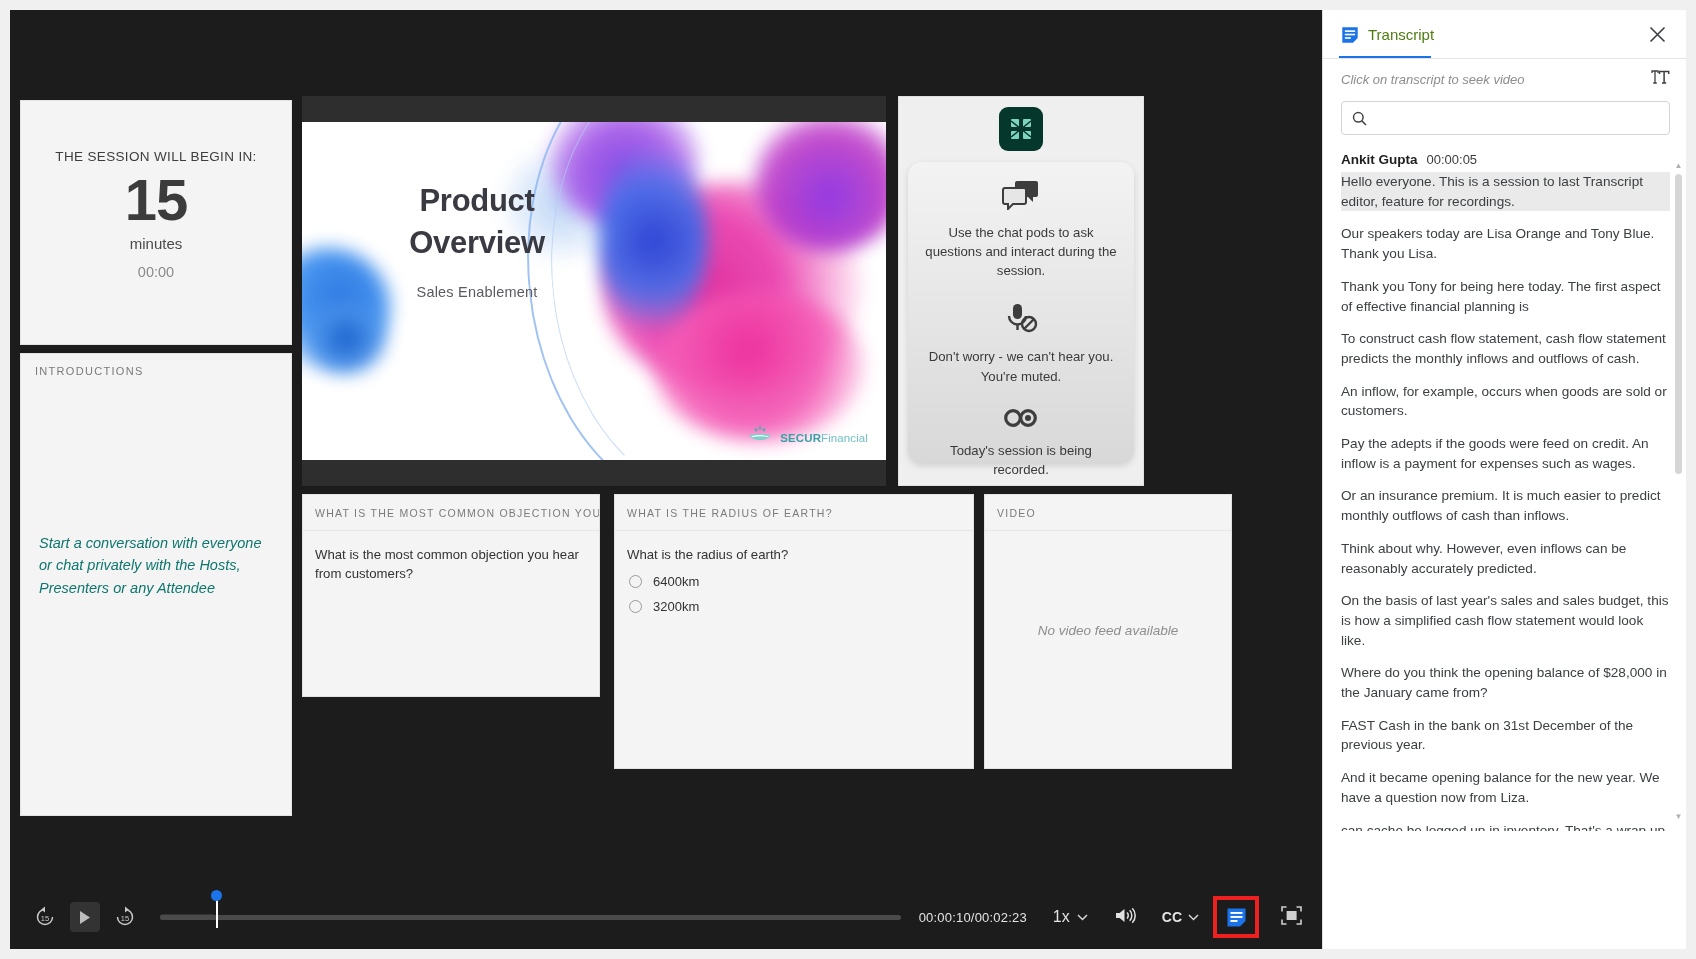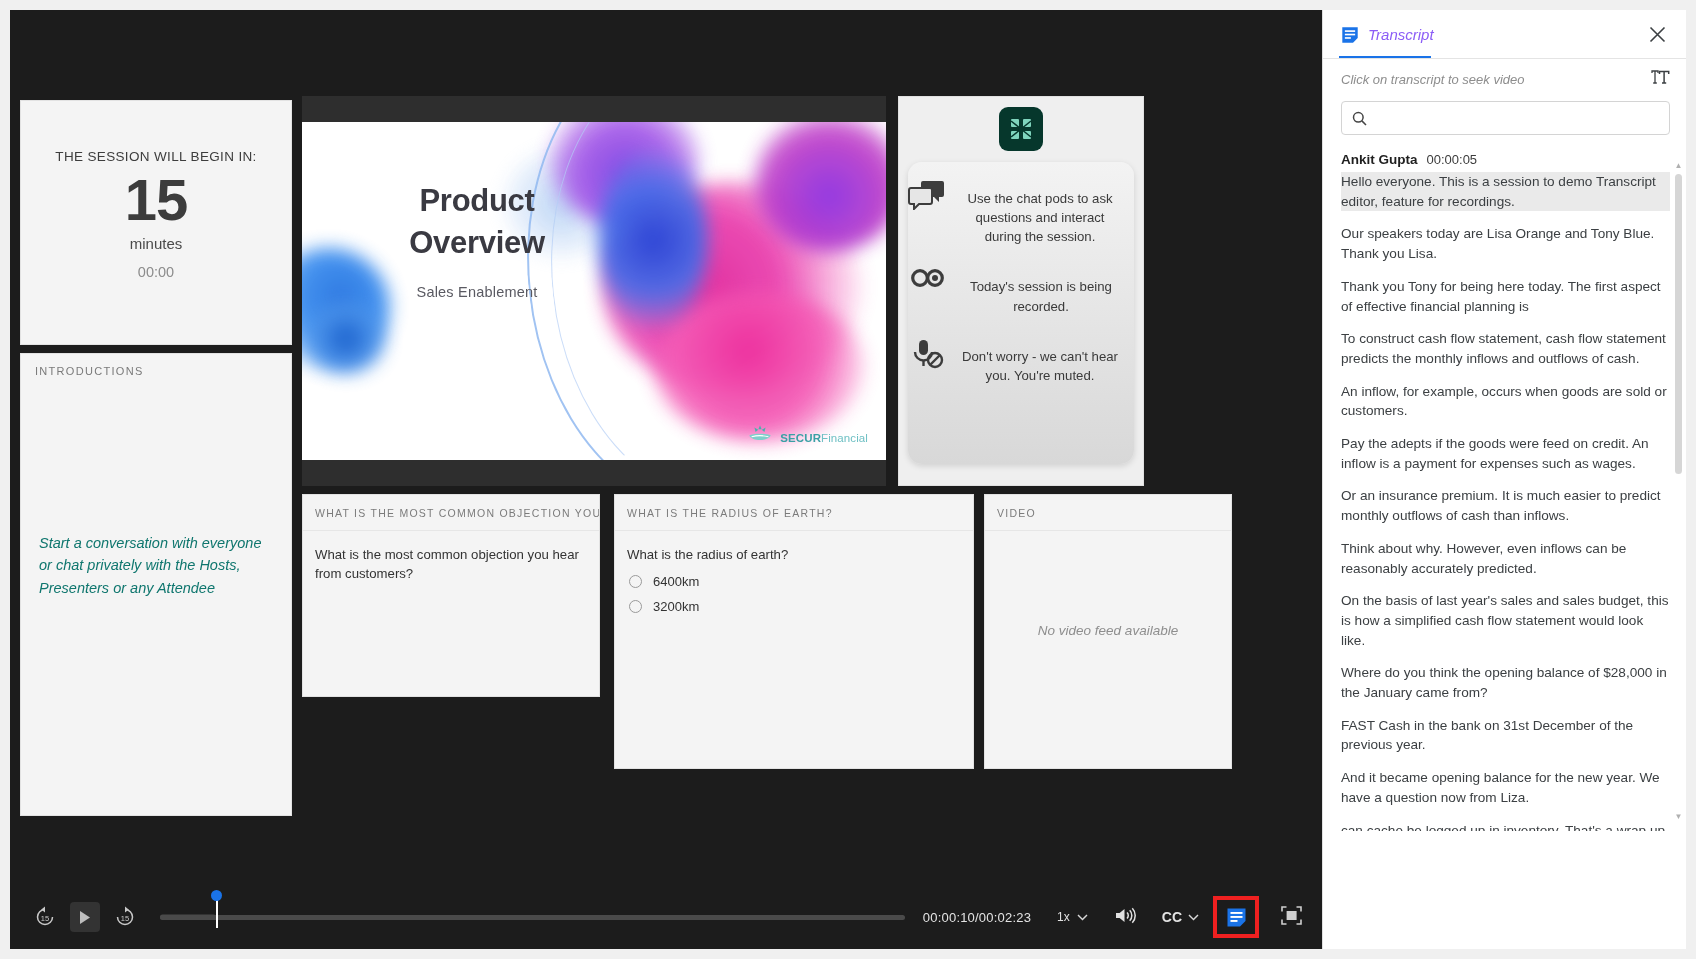--- a/index.html
+++ b/index.html
@@ -187,21 +187,21 @@
   }
   .info-icon { color: #3d3d3d; }
   .info-text {
     text-align: center;
     font-size: 13.2px;
     line-height: 1.45;
     color: #3a3a3a;
     margin-top: 9px;
     padding: 0 14px;
   }
-  .info-block { display: flex; flex-direction: row; }
+  .info-block { display: flex; flex-direction: column; align-items: center; }
   .info-block + .info-block { margin-top: 22px; }
 
   
   #bottom-row {
     position: absolute;
     left: 292px; top: 406px;
     width: 842px; height: 322px;
   }
   #poll1 {
     position: absolute; left: 0; top: 0;
@@ -311,21 +311,21 @@
   #time-display {
     margin-left: 18px;
     font-size: 13px;
     color: #e3e3e3;
     white-space: nowrap;
     letter-spacing: 0.2px;
   }
   #speed-ctrl {
     margin-left: 26px;
     display: flex; align-items: center; gap: 7px;
-    font-size: 12px; color: #e3e3e3; cursor: pointer;
+    font-size: 16px; color: #e3e3e3; cursor: pointer;
   }
   #volume-btn { margin-left: 26px; cursor: pointer; }
   #cc-ctrl {
     margin-left: 26px;
     display: flex; align-items: center; gap: 6px;
     font-size: 14px; font-weight: 700; color: #e3e3e3; cursor: pointer;
   }
   #transcript-btn {
     margin-left: 18px;
     width: 38px; height: 34px;
@@ -347,21 +347,21 @@
     position: relative;
     height: 49px;
     display: flex; align-items: center;
   }
   #tp-tab {
     display: flex; align-items: center; gap: 9px;
     margin-left: 18px;
     height: 49px;
   }
   #tp-tab-label {
-    font-size: 15px; color: #8b5cf6; font-style: italic;
+    font-size: 15px; color: #4d7c0f;
   }
   #tp-tab-underline {
     position: absolute;
     left: 16px; bottom: 0;
     width: 92px; height: 3px;
     background: #1a73e8;
   }
   #tp-header-rule {
     position: absolute; left: 0; right: 0; bottom: 0;
     height: 1px; background: #e4e4e4;
@@ -525,40 +525,40 @@
               <svg width="38" height="30" viewBox="0 0 38 30">
                 <path d="M15 1 h19 a2 2 0 0 1 2 2 v12 a2 2 0 0 1 -2 2 h-3 v5 l-5 -5 h-11 a2 2 0 0 1 -2 -2 v-12 a2 2 0 0 1 2 -2 z" fill="#3d3d3d"></path>
                 <path d="M3 8 h19 a2 2 0 0 1 2 2 v12 a2 2 0 0 1 -2 2 h-11 l-5 5 v-5 h-3 a2 2 0 0 1 -2 -2 v-12 a2 2 0 0 1 2 -2 z" fill="#e6e6e6" stroke="#3d3d3d" stroke-width="2"></path>
               </svg>
             </span>
             <div class="info-text">Use the chat pods to ask questions and interact during the session.</div>
           </div>
 
           <div class="info-block">
             <span class="info-icon">
-              <svg width="40" height="20" viewBox="0 0 40 20">
-                <circle cx="12" cy="10" r="7.3" fill="none" stroke="#3d3d3d" stroke-width="3.2"></circle>
-                <circle cx="27" cy="10" r="7.3" fill="none" stroke="#3d3d3d" stroke-width="3.2"></circle>
-                <circle cx="27" cy="10" r="3" fill="#3d3d3d"></circle>
-              </svg>
-            </span>
-            <div class="info-text">Today's session is being recorded.</div>
-          </div>
-
-          <div class="info-block">
-            <span class="info-icon">
               <svg width="38" height="32" viewBox="0 0 38 32">
                 <rect x="11" y="2" width="9" height="15" rx="4.5" fill="#3d3d3d"></rect>
                 <path d="M7 14 a8.5 8.5 0 0 0 17 0" stroke="#3d3d3d" stroke-width="2.4" fill="none"></path>
                 <line x1="15.5" y1="22" x2="15.5" y2="28" stroke="#3d3d3d" stroke-width="2.4"></line>
                 <circle cx="27" cy="22" r="7" fill="none" stroke="#3d3d3d" stroke-width="2.4"></circle>
                 <line x1="22" y1="27" x2="32" y2="17" stroke="#3d3d3d" stroke-width="2.4"></line>
               </svg>
             </span>
             <div class="info-text">Don't worry - we can't hear you. You're muted.</div>
+          </div>
+
+          <div class="info-block">
+            <span class="info-icon">
+              <svg width="40" height="20" viewBox="0 0 40 20">
+                <circle cx="12" cy="10" r="7.3" fill="none" stroke="#3d3d3d" stroke-width="3.2"></circle>
+                <circle cx="27" cy="10" r="7.3" fill="none" stroke="#3d3d3d" stroke-width="3.2"></circle>
+                <circle cx="27" cy="10" r="3" fill="#3d3d3d"></circle>
+              </svg>
+            </span>
+            <div class="info-text">Today's session is being recorded.</div>
           </div>
 
         </div>
       </div>
 
       <div id="bottom-row">
 
         <div id="poll1">
           <div class="pod-header">WHAT IS THE MOST COMMON OBJECTION YOU HEAR F...</div>
           <div class="poll-q">What is the most common objection you hear from customers?</div>
@@ -698,21 +698,21 @@
         <line x1="9.9" y1="9.9" x2="14" y2="14" stroke="#454545" stroke-width="1.5"></line>
       </svg>
       <input id="tp-search-input" type="text" placeholder="" style="">
     </div>
 
     <div id="tp-list">
       <div class="cue-speaker">
         <span class="cue-name">Ankit Gupta</span>
         <span class="cue-time">00:00:05</span>
       </div>
-      <div class="cue-line active">Hello everyone. This is a session to demo Transcript editor, feature for recordings.</div>
+      <div class="cue-line active">Hello everyone. This is a session to last Transcript editor, feature for recordings.</div>
       <div class="cue-line">Our speakers today are Lisa Orange and Tony Blue. Thank you Lisa.</div>
       <div class="cue-line">Thank you Tony for being here today. The first aspect of effective financial planning is</div>
       <div class="cue-line">To construct cash flow statement, cash flow statement predicts the monthly inflows and outflows of cash.</div>
       <div class="cue-line">An inflow, for example, occurs when goods are sold or customers.</div>
       <div class="cue-line">Pay the adepts if the goods were feed on credit. An inflow is a payment for expenses such as wages.</div>
       <div class="cue-line">Or an insurance premium. It is much easier to predict monthly outflows of cash than inflows.</div>
       <div class="cue-line">Think about why. However, even inflows can be reasonably accurately predicted.</div>
       <div class="cue-line">On the basis of last year's sales and sales budget, this is how a simplified cash flow statement would look like.</div>
       <div class="cue-line">Where do you think the opening balance of $28,000 in the January came from?</div>
       <div class="cue-line">FAST Cash in the bank on 31st December of the previous year.</div>

